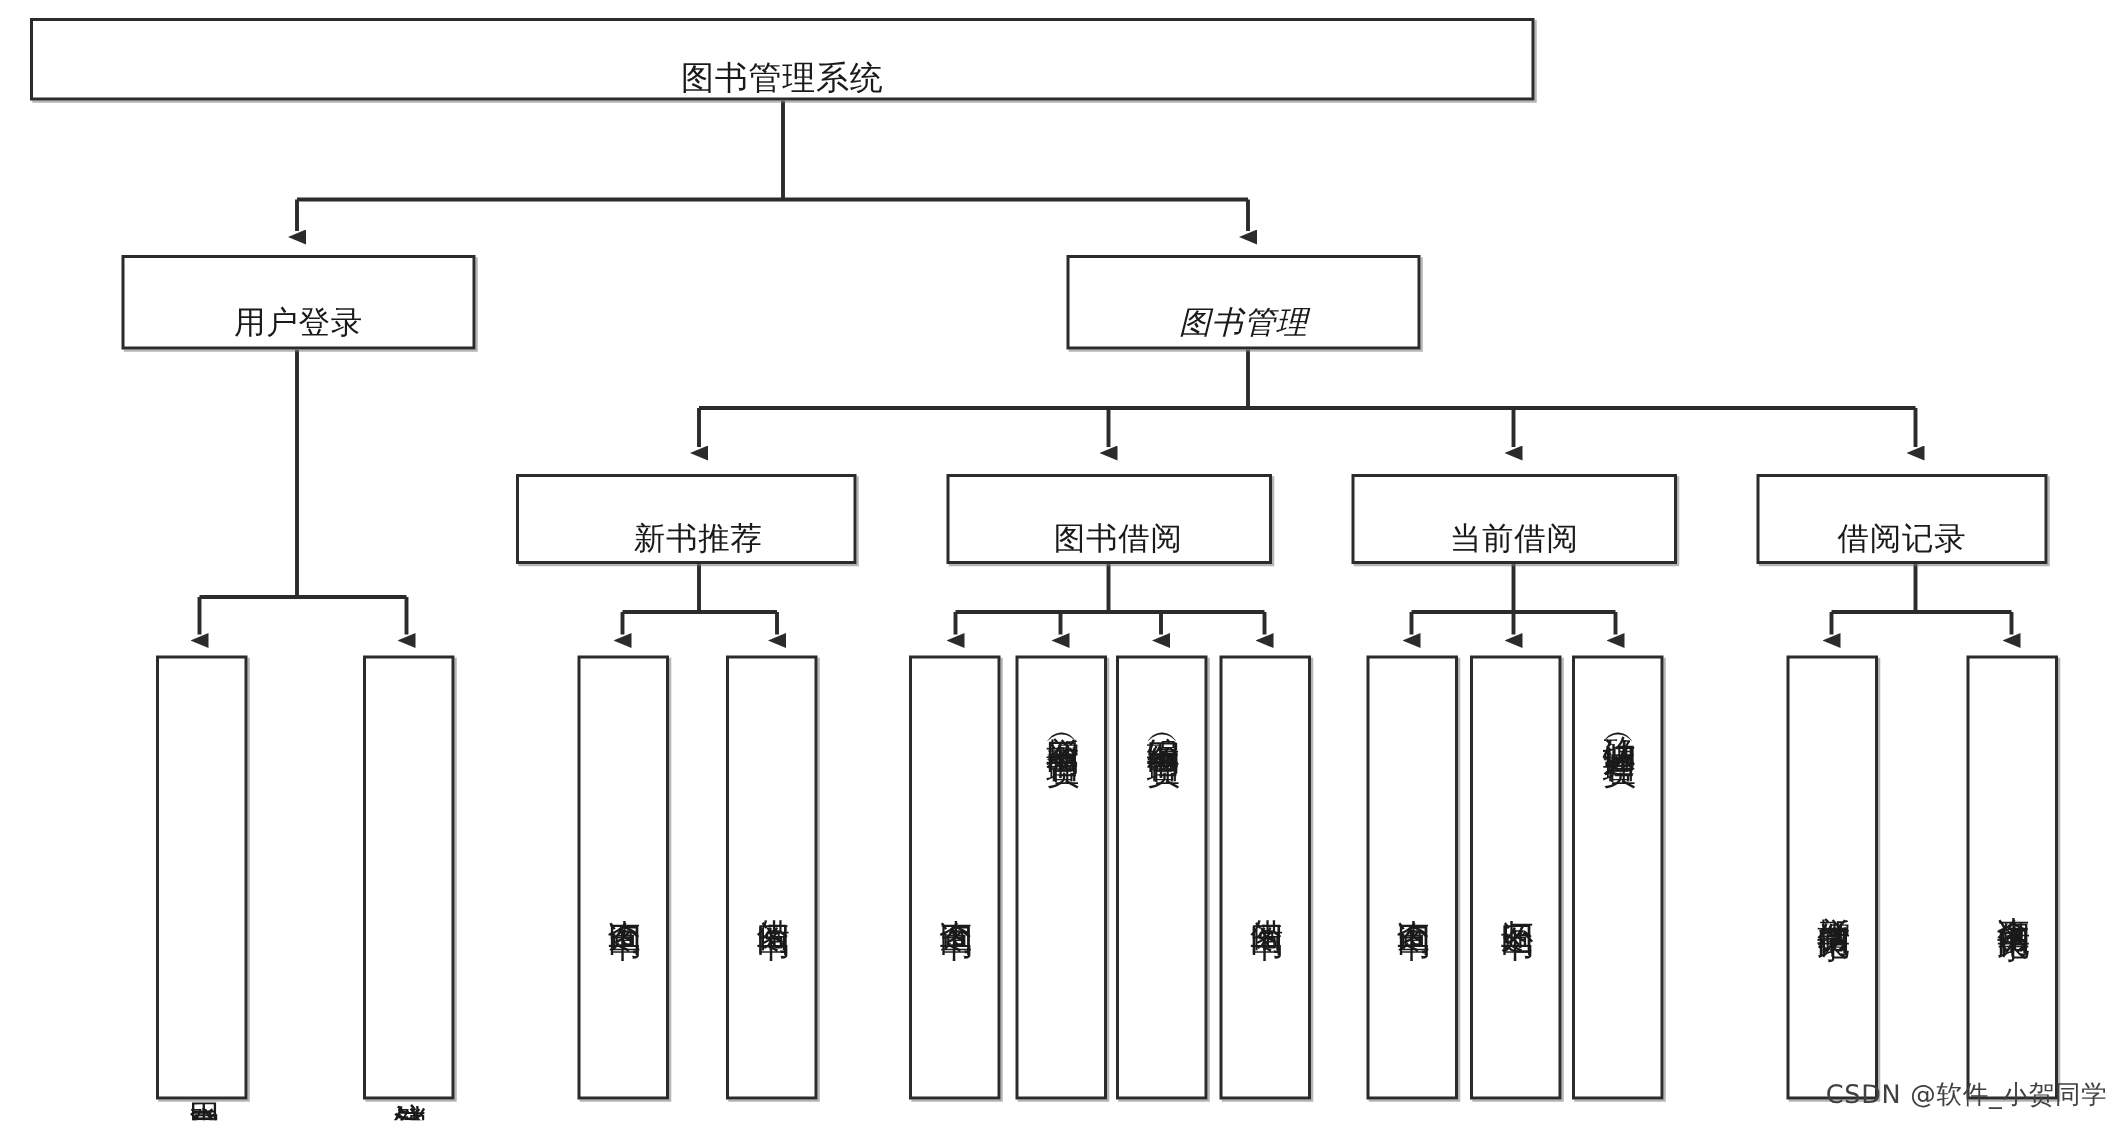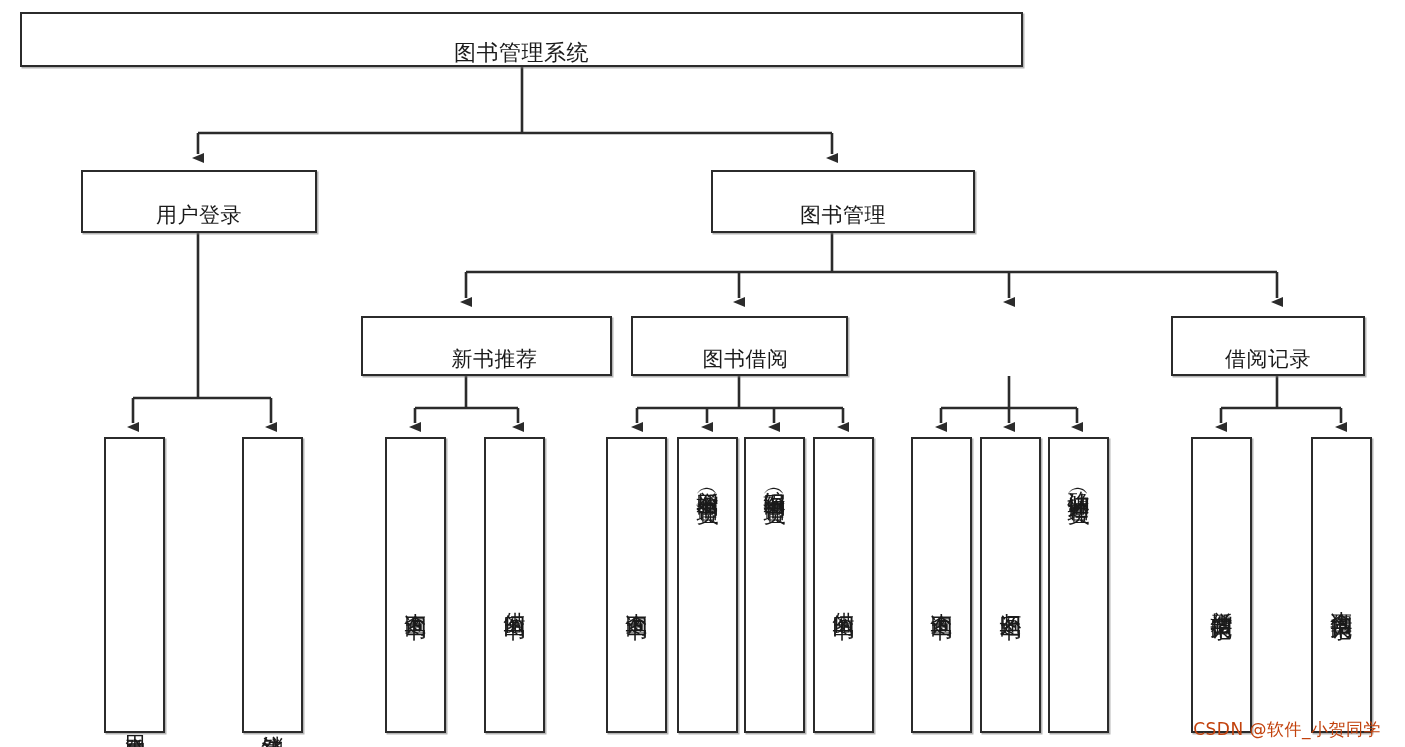--- a/index.html
+++ b/index.html
@@ -65,24 +65,24 @@
   .node.vert.tall{
     align-items:flex-start;
   }
   .node.vert.bottomed{
     align-items:flex-end;
   }
 
   
   #watermark{
     position:absolute;
-    right:24px;
+    right:0;
     bottom:6px;
     font-size:17px;
-    color:#c2410c;
+    color:#404040;
     letter-spacing:.5px;
     z-index:3;
     white-space:nowrap;
     font-family:"DejaVu Sans","Liberation Sans",sans-serif;
     text-align:right;
   }
 </style>
 </head>
 <body>
 
@@ -139,32 +139,35 @@
   </svg>
 
   <div class="node horiz root" style="left:20px; top:12px; width:1003px; height:55px;">
     <span class="label">图书管理系统</span>
   </div>
 
   <div class="node horiz" style="left:81px; top:170px; width:236px; height:63px;">
     <span class="label">用户登录</span>
   </div>
 
-  <div class="node horiz" style="left:711px; top:170px; width:264px; height:63px;">
+  <div class="node horiz" style="left:711px; top:170px; width:236px; height:63px;font-style:italic;">
     <span class="label">图书管理</span>
   </div>
 
-  <div class="node horiz" style="left:361px; top:316px; width:251px; height:60px;padding-left:16px;">
+  <div class="node horiz" style="left:344px; top:316px; width:227px; height:60px;padding-left:16px;">
     <span class="label">新书推荐</span>
   </div>
 
   <div class="node horiz" style="left:631px; top:316px; width:217px; height:60px;padding-left:12px;">
     <span class="label">图书借阅</span>
   </div>
 
+  <div class="node horiz" style="left:901px; top:316px; width:217px; height:60px;">
+    <span class="label">当前借阅</span>
+  </div>
 
   <div class="node horiz" style="left:1171px; top:316px; width:194px; height:60px;">
     <span class="label">借阅记录</span>
   </div>
 
   <div class="node vert bottomed" style="left:104px; top:437px; width:61px; height:296px;">
     <span class="label">用户登录</span>
   </div>
 
   <div class="node vert bottomed" style="left:242px; top:437px; width:61px; height:296px;">

